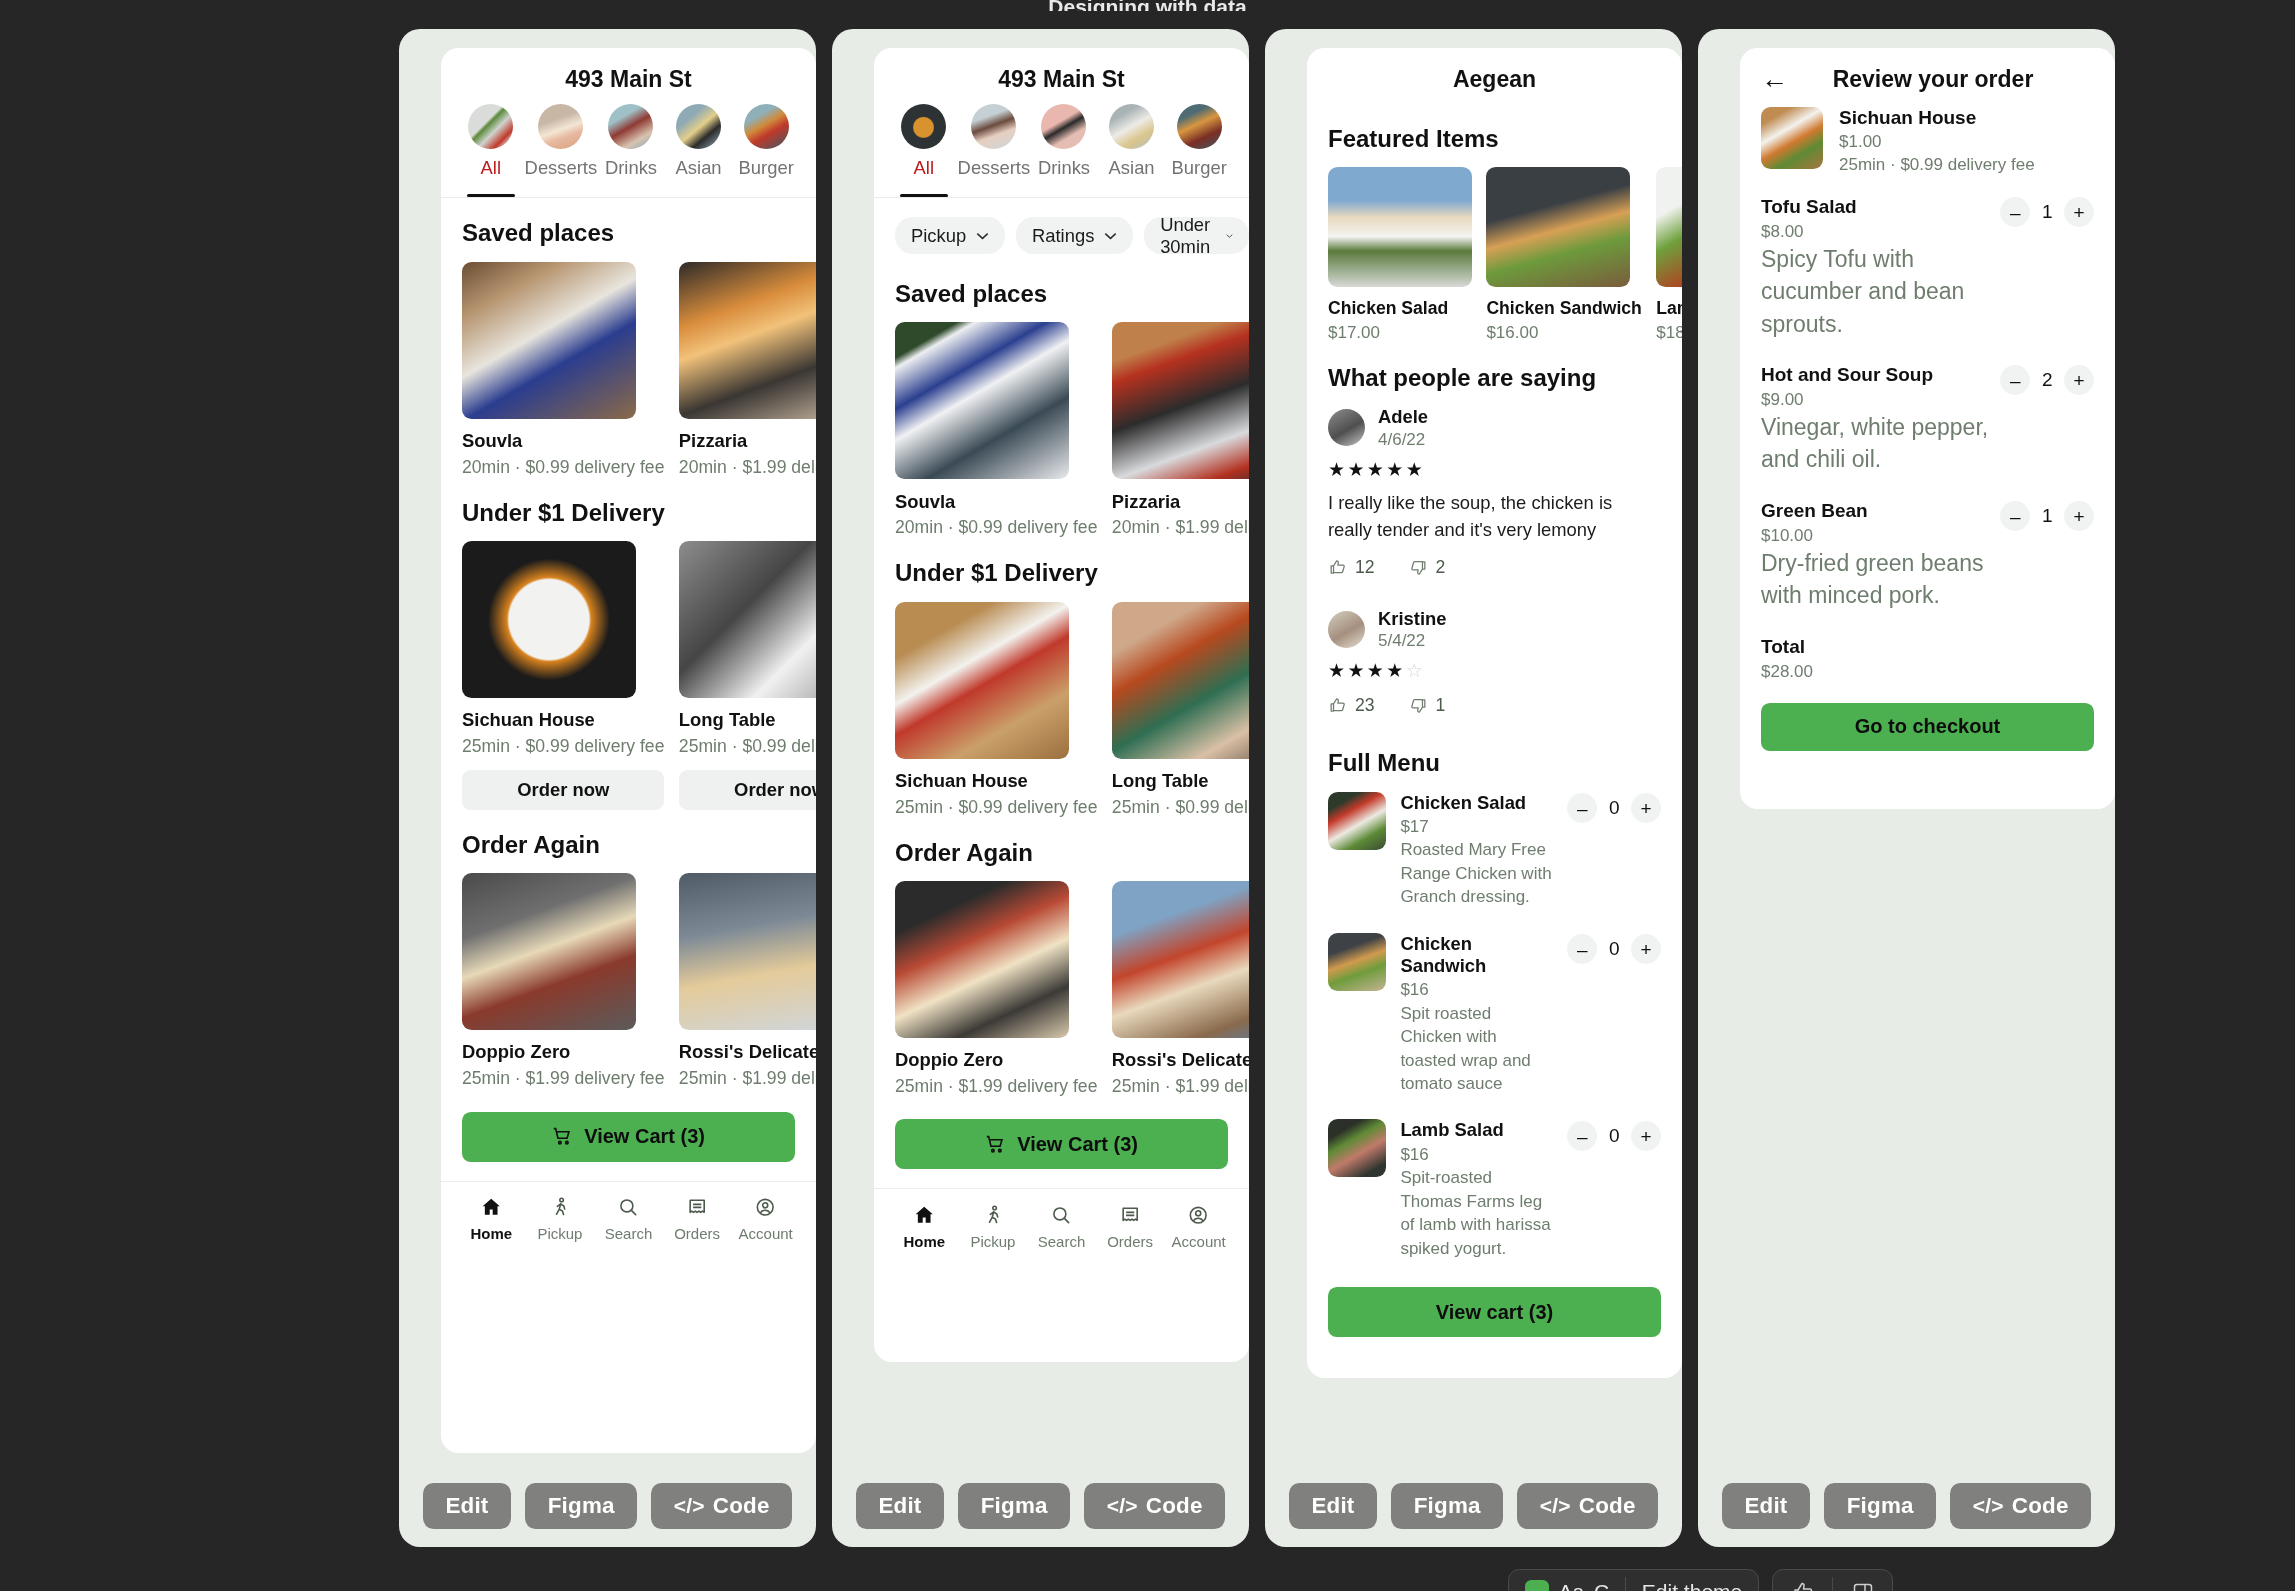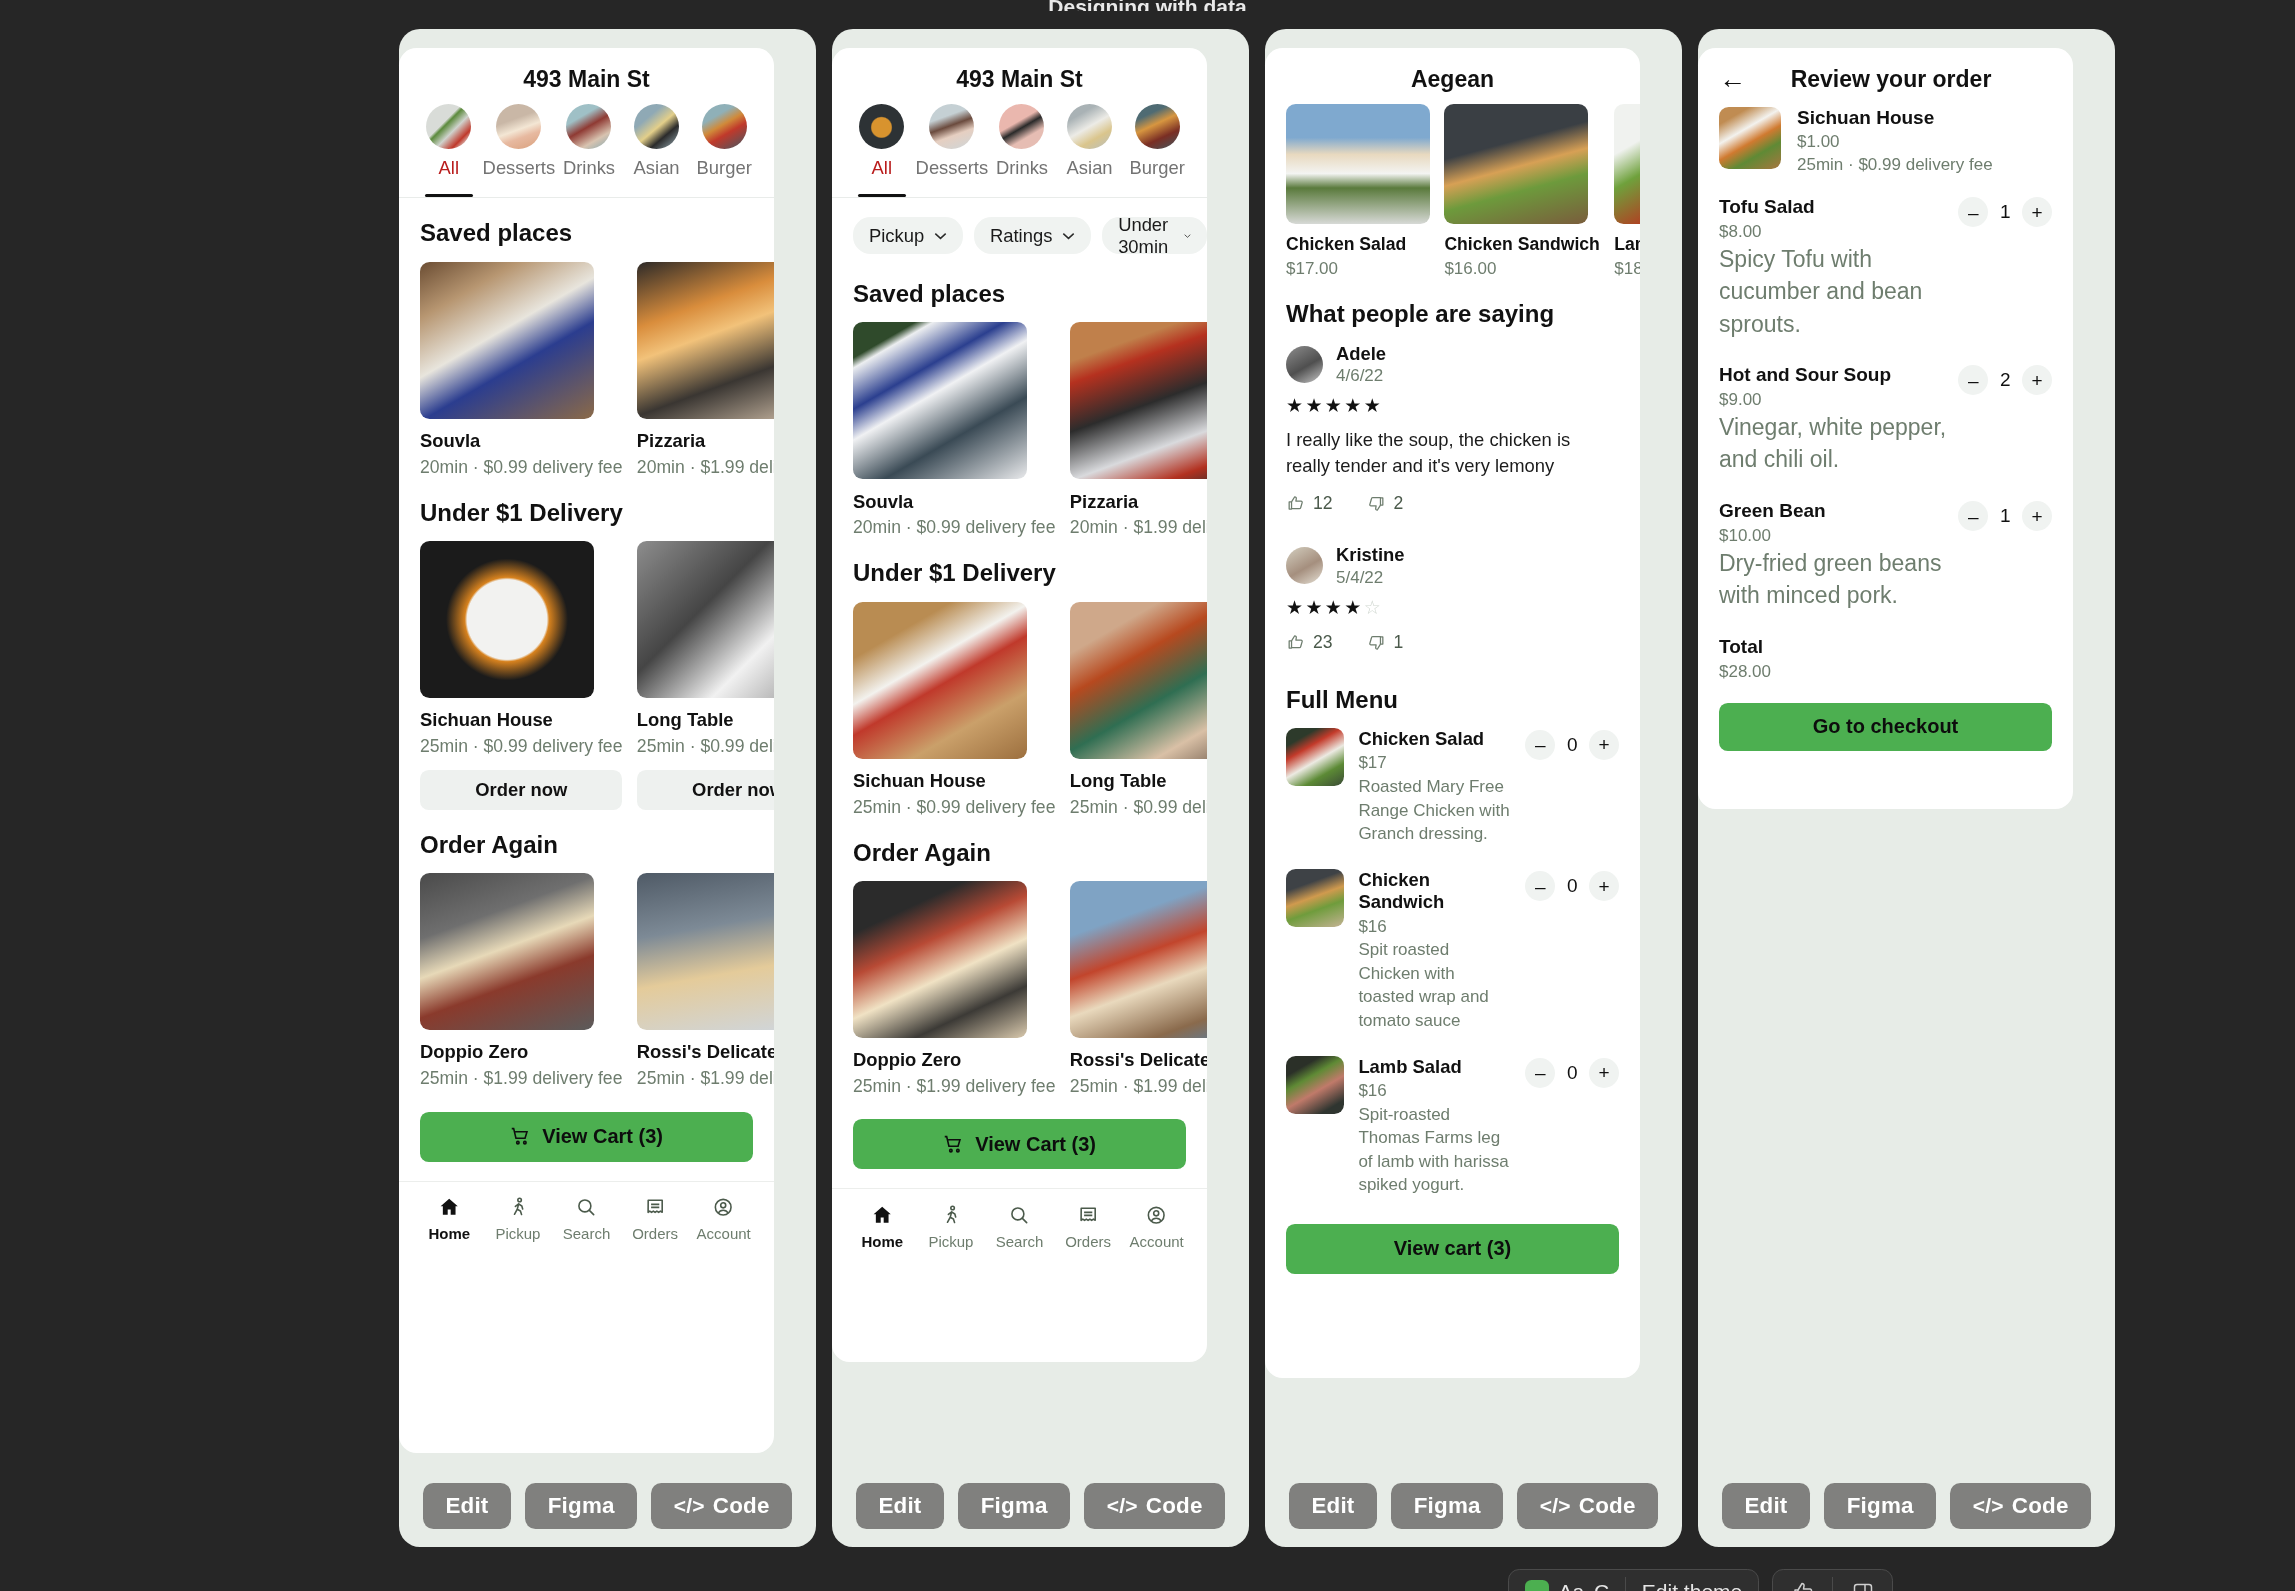--- a/index.html
+++ b/index.html
@@ -19,21 +19,21 @@
 
   
   .frames {
     position:absolute; left:399px; top:29px;
     display:flex; gap:16px;
   }
   .frame {
     width:417px; height:1518px;
     background:#e7ecE7;
     border-radius:21px;
-    display:flex; flex-direction:column; align-items:flex-start;
+    display:flex; flex-direction:column; align-items:flex-end;
     padding-top:19px;
     position:relative;
   }
   .phone {
     width:375px;
     background:#ffffff;
     border-radius:17.6px;
     overflow:hidden;
     position:relative;
   }
@@ -525,20 +525,21 @@
           <span class="code-glyph">&lt;/&gt;</span>
           <span>Code</span>
         </div>
       </div>
     </div>
 
     <div class="frame">
       <div class="phone" style="height:1330px">
         <div class="scr-title">Aegean</div>
 
+        <div class="sect-h">Featured Items</div>
         <div class="feat">
           <div class="fcard">
             <div class="img">
                 <div class="ph" style="background:linear-gradient(180deg,#7fa9cf 0 28%,#e8d9bf 42%,#f3f4f2 58%,#5a7a3c 70%,#d7d9d6 100%)"></div>
               </div>
             <div class="nm">Chicken Salad</div>
             <div class="pr">$17.00</div>
           </div>
           <div class="fcard">
             <div class="img">

